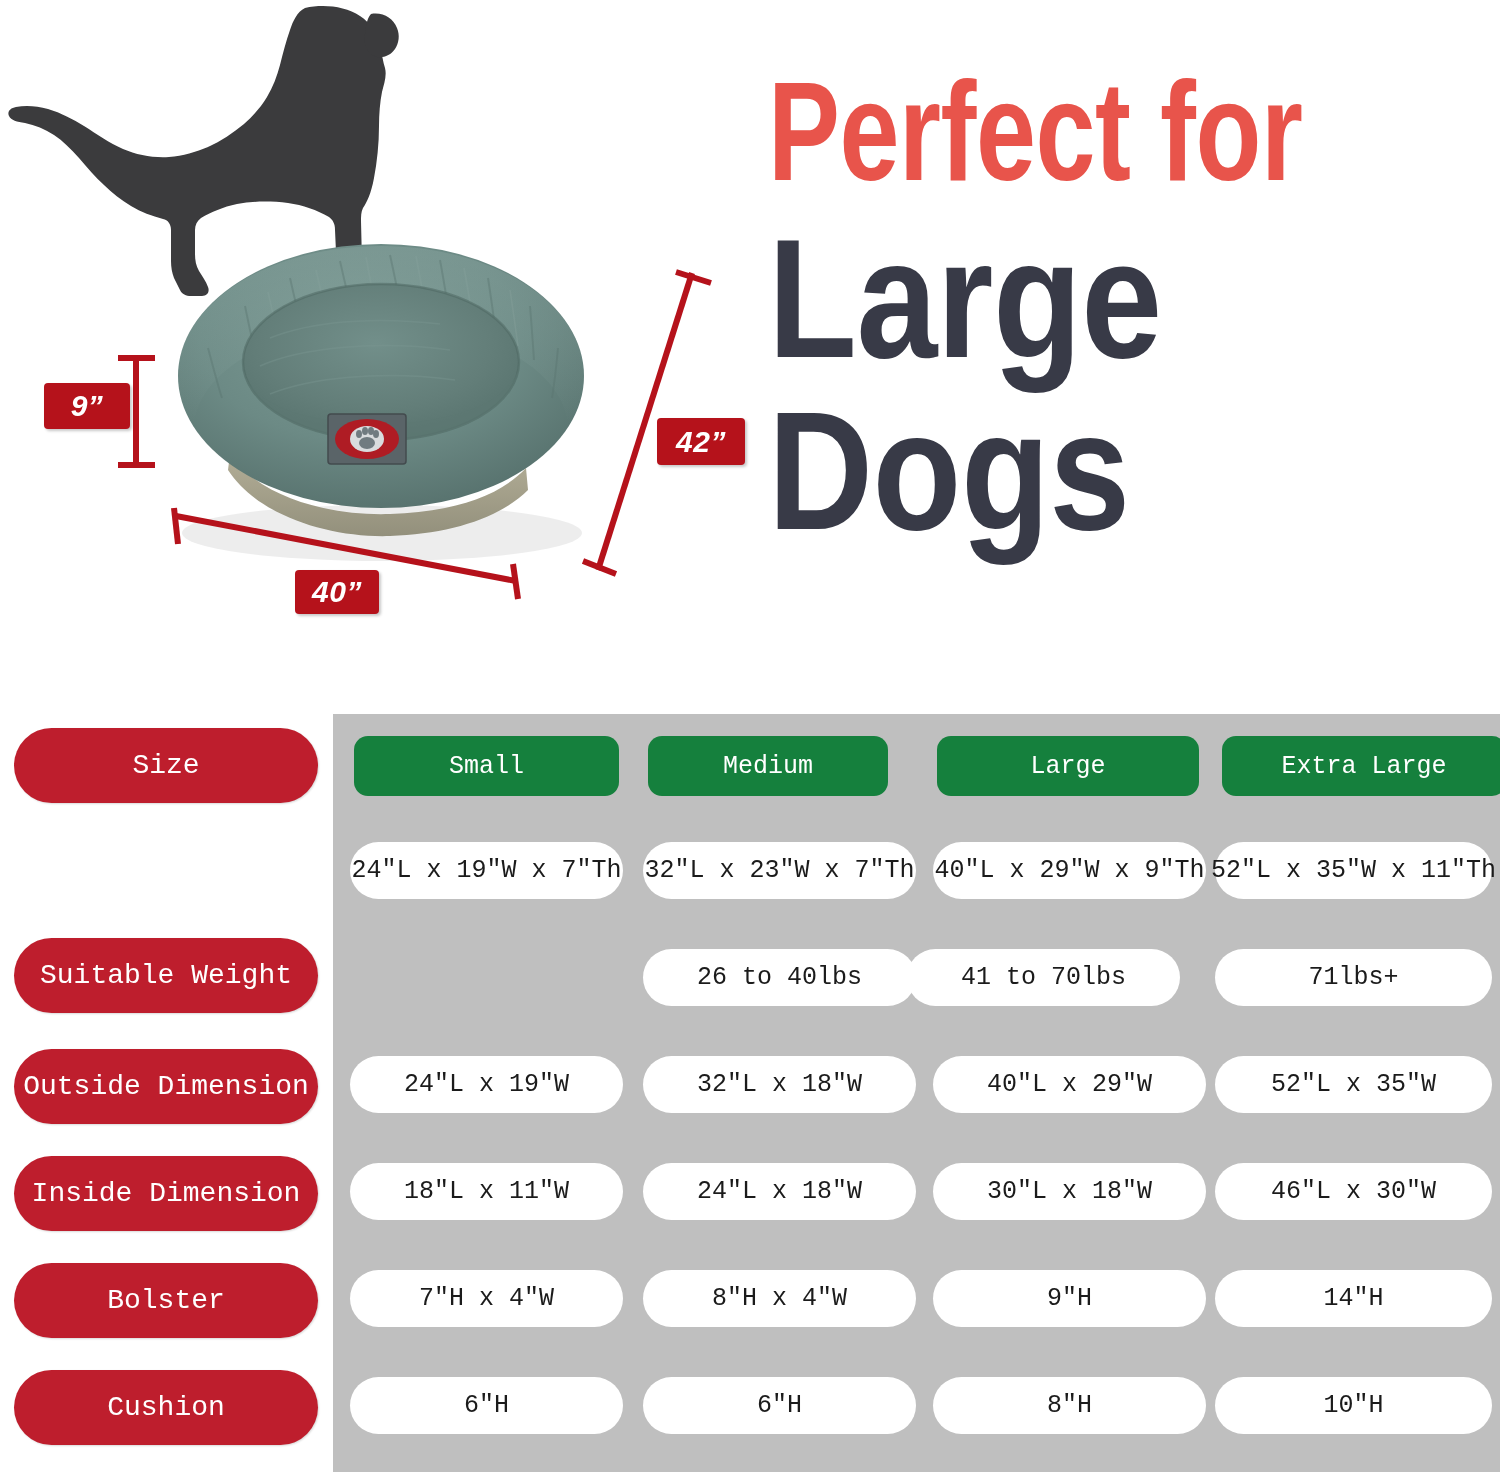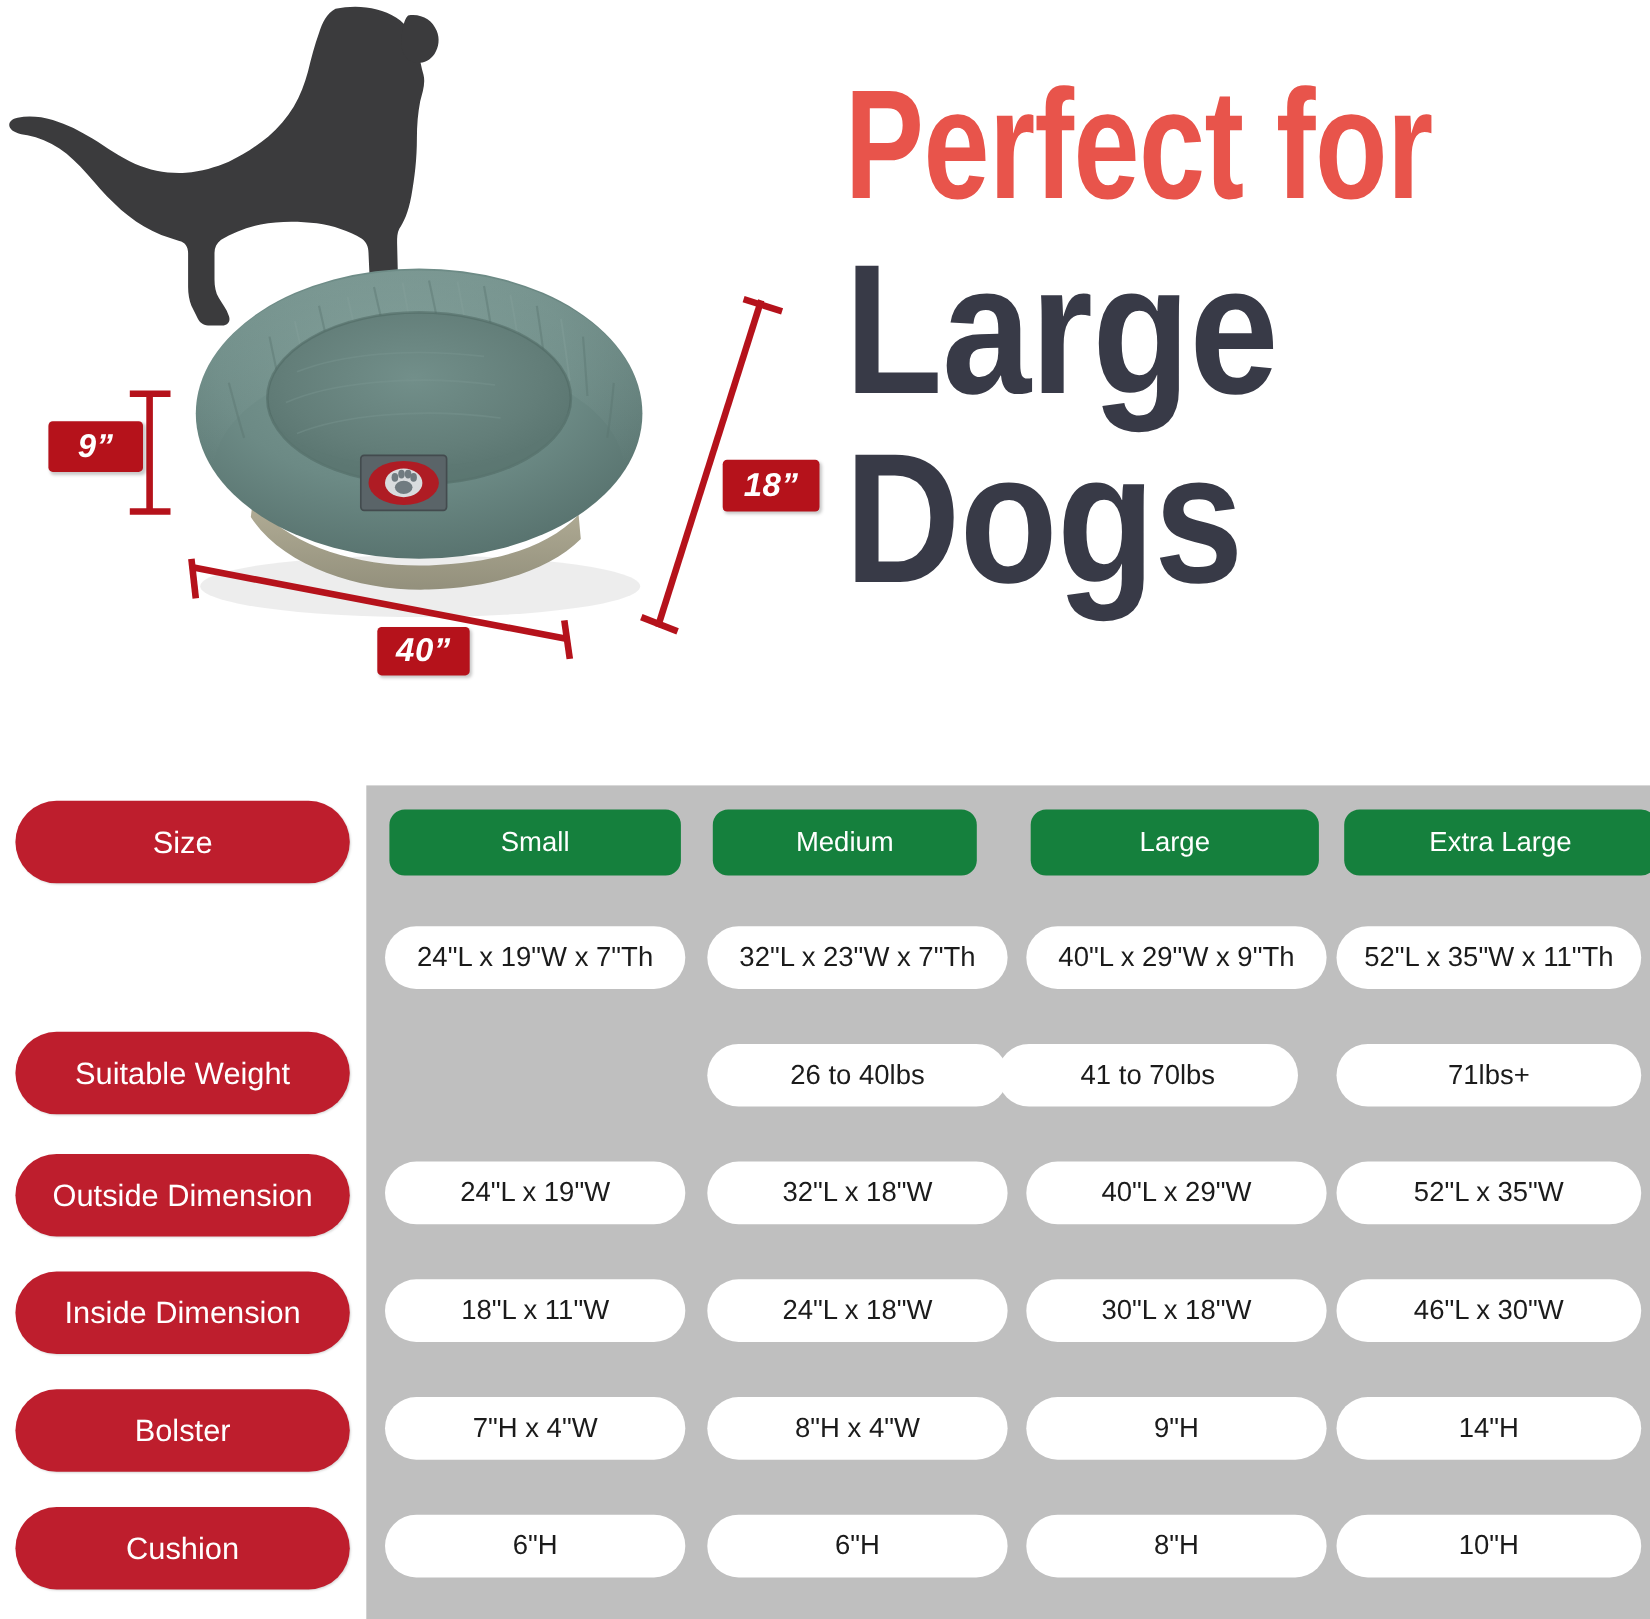--- a/index.html
+++ b/index.html
@@ -85,29 +85,30 @@
     text-align: center;
     border-radius: 4px;
     box-shadow: 2px 2px 3px rgba(0,0,0,0.22);
     display: flex;
     align-items: center;
     justify-content: center;
     letter-spacing: 0.5px;
   }
   #callout-9  { left: 44px;  top: 383px; width: 86px;  height: 46px; font-size: 30px; }
   #callout-29 { left: 657px; top: 418px; width: 88px;  height: 47px; font-size: 30px; }
-  #callout-40 { left: 295px; top: 570px; width: 84px;  height: 44px; font-size: 30px; margin-left: 48px; }
+  #callout-40 { left: 295px; top: 570px; width: 84px;  height: 44px; font-size: 30px; }
 
   
   #table-section {
     position: absolute;
     left: 0;
     top: 690px;
     width: 1500px;
     height: 782px;
+    font-family: Liberation Mono, monospace;
   }
 
   #table-panel {
     position: absolute;
     left: 333px;
     top: 24px;
     width: 1167px;
     height: 758px;
     background: #BFBFBF;
   }
@@ -290,21 +291,21 @@
       </g>
 
       <g stroke="#B5121B" stroke-width="6" stroke-linecap="butt">
         <line x1="176" y1="516" x2="516" y2="581"></line>
         <line x1="174" y1="508" x2="178" y2="544"></line>
         <line x1="513" y1="564" x2="518" y2="599"></line>
       </g>
     </svg>
 
     <div class="callout-box" id="callout-9">9”</div>
-    <div class="callout-box" id="callout-29">18”</div>
+    <div class="callout-box" id="callout-29">42”</div>
     <div class="callout-box" id="callout-40">40”</div>
 
     <div id="headline">
       <span class="hl-line hl-top">Perfect for</span>
       <span class="hl-line hl-mid">Large</span>
       <span class="hl-line hl-bot">Dogs</span>
     </div>
   </div>
 
   <div id="table-section">

